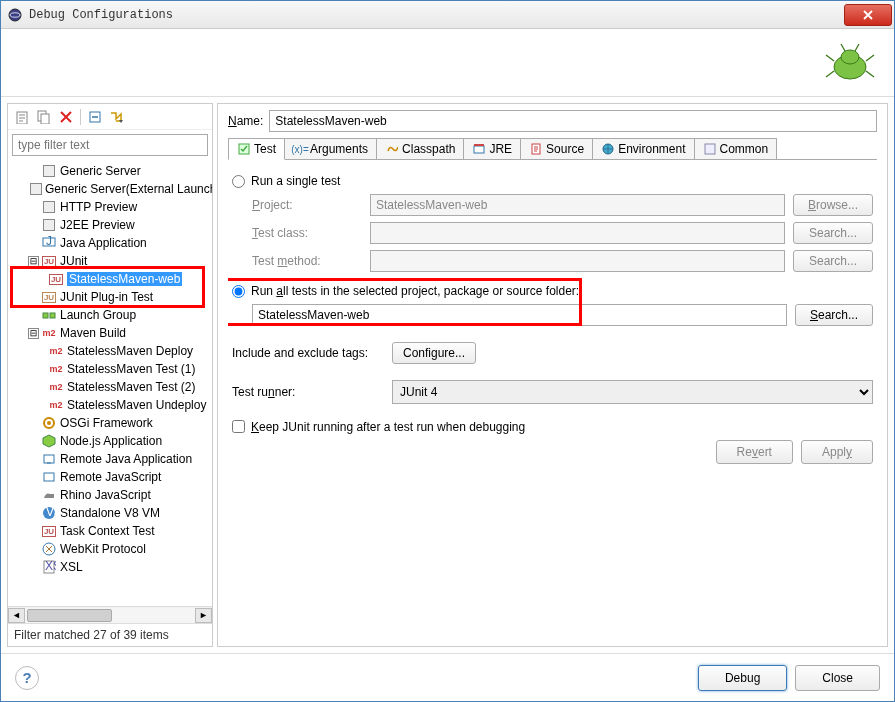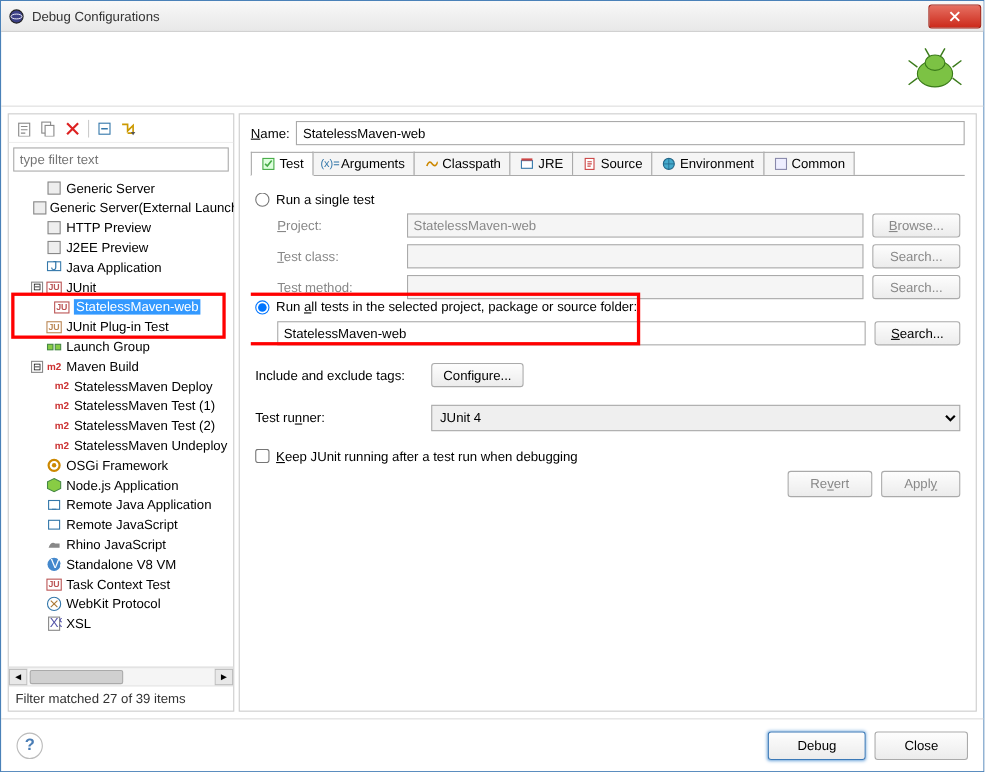--- a/index.html
+++ b/index.html
@@ -2,21 +2,21 @@
 <html><head>
 <meta charset="utf-8">
 <style>
 * { box-sizing: border-box; margin: 0; padding: 0; font-family: "Segoe UI", Tahoma, sans-serif; font-size: 12px; }
 body { background: #f0f0f0; width: 895px; height: 702px; overflow: hidden; }
 
 .window { width: 895px; height: 702px; background: #fff; border: 1px solid #4a81b8; display: flex; flex-direction: column; }
 
 .titlebar { height: 28px; background: linear-gradient(#f8f8f8, #e8e8e8); border-bottom: 1px solid #ccc; display: flex; align-items: center; padding: 0 2px 0 6px; }
 .titlebar .icon { width: 16px; height: 16px; margin-right: 6px; display: flex; align-items: center; justify-content: center; }
-.titlebar .title { flex: 1; color: #333; }
+.titlebar .title { flex: 1; color: #333; font-family: Liberation Mono, monospace; }
 .titlebar .close-btn { width: 48px; height: 22px; background: linear-gradient(#e67062, #cc2a1b); border: 1px solid #a32115; border-radius: 3px; display: flex; align-items: center; justify-content: center; color: #fff; font-weight: bold; cursor: pointer; }
 
 .header { padding: 12px 18px 10px; display: flex; align-items: flex-start; border-bottom: 1px solid #ddd; }
 .header-text h2 { font-size: 14px; font-weight: bold; margin-bottom: 4px; }
 .header-text p { color: #444; }
 .header-logo { margin-left: auto; }
 
 .body { flex: 1; display: flex; padding: 6px; gap: 4px; overflow: hidden; }
 
 .left-panel { width: 206px; border: 1px solid #ccc; display: flex; flex-direction: column; background: #fff; }
@@ -47,21 +47,21 @@
 .name-row input { flex: 1; padding: 3px 5px; border: 1px solid #aaa; }
 
 .tabs { display: flex; border-bottom: 1px solid #aaa; }
 .tab { display: flex; align-items: center; gap: 3px; padding: 3px 8px; border: 1px solid #aaa; border-bottom: none; background: #f5f5f5; cursor: pointer; margin-right: -1px; }
 .tab.active { background: #fff; position: relative; z-index: 1; border-bottom: 1px solid #fff; margin-bottom: -1px; }
 .tab-icon { width: 14px; height: 14px; display: flex; align-items: center; justify-content: center; }
 
 .tab-content { flex: 1; padding: 8px 4px; position: relative; overflow: hidden; }
 
 .radio-row { display: flex; align-items: flex-end; gap: 6px; margin-bottom: 6px; }
-.field-grid { display: grid; grid-template-columns: 110px 1fr 80px; gap: 6px 8px; align-items: center; margin: 4px 0 0 20px; }
+.field-grid { display: grid; grid-template-columns: 110px 1fr 80px; gap: 6px 8px; align-items: center; margin: 4px 0 12px 20px; }
 .field-grid label { color: #888; }
 .field-grid input[type="text"] { padding: 3px 5px; border: 1px solid #aaa; background: #f5f5f5; color: #888; width: 100%; }
 .field-grid button { padding: 3px 8px; border: 1px solid #aaa; background: linear-gradient(#fdfdfd,#ececec); color: #888; cursor: pointer; border-radius: 3px; }
 
 .selected-path-row { margin: 6px 0 6px 20px; display: flex; gap: 8px; align-items: center; }
 .selected-path-row input { flex: 1; padding: 3px 5px; border: 1px solid #aaa; }
 .selected-path-row button { padding: 3px 14px; border: 1px solid #aaa; background: linear-gradient(#fdfdfd,#ececec); cursor: pointer; border-radius: 3px; }
 
 .form-row { display: flex; align-items: center; gap: 10px; margin: 16px 0; }
 .form-row label { min-width: 150px; }

